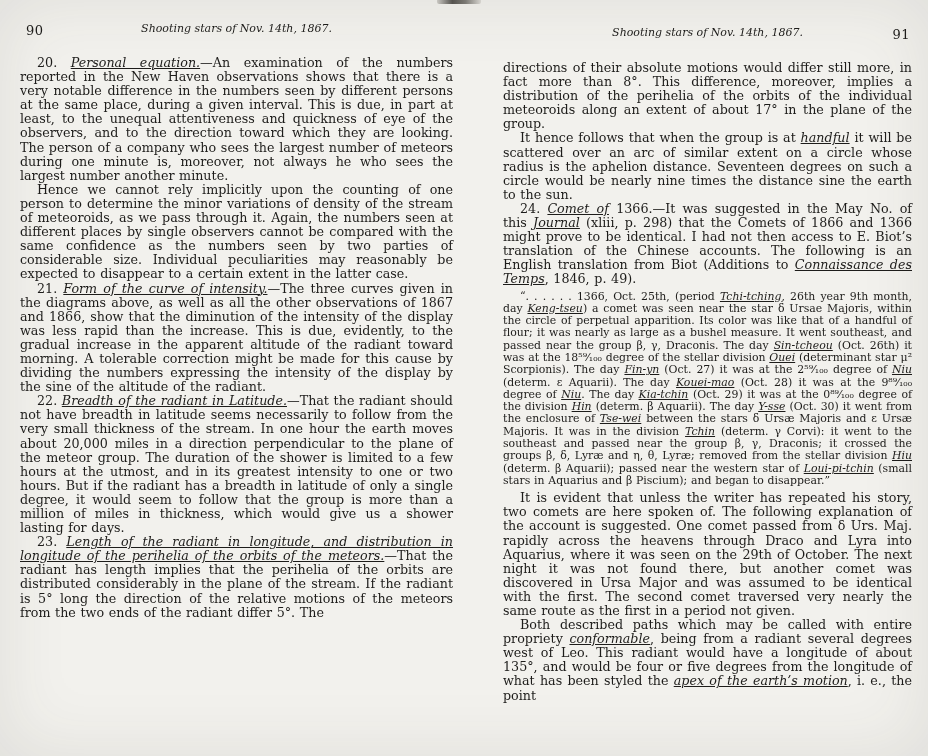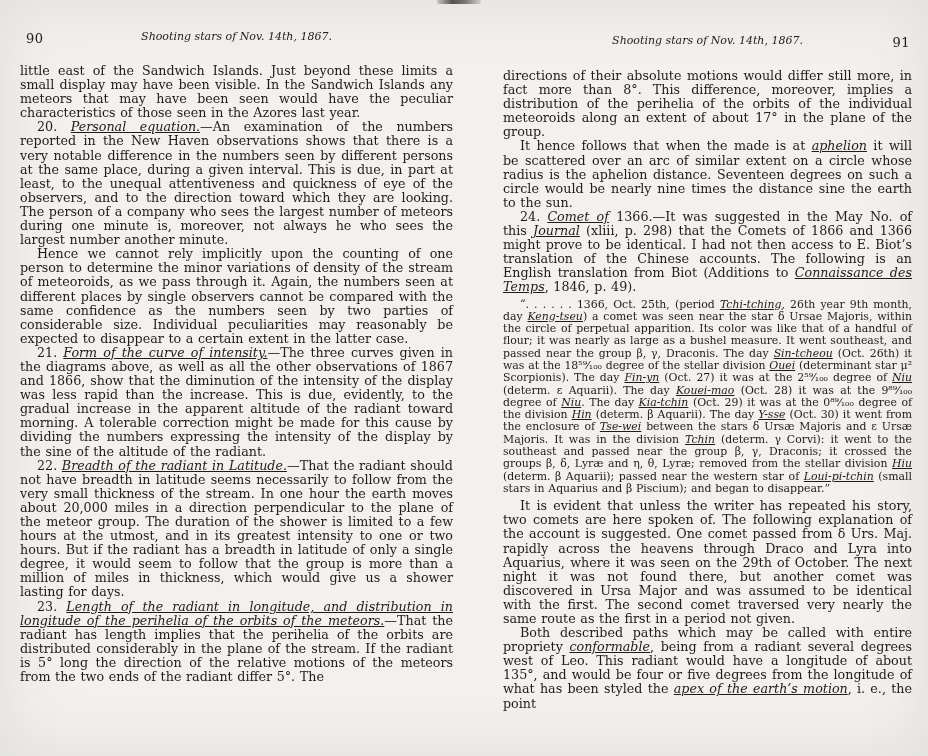--- a/index.html
+++ b/index.html
@@ -8,21 +8,21 @@
     background:#f2f1ed;
     font-family:"DejaVu Serif", "Liberation Serif", serif;
     color:#1d1c1a;
     position:relative;
     overflow:hidden;
   }
   .scan {
     position:absolute; inset:0;
     box-shadow: inset 0 0 70px rgba(60,55,45,0.10);
   }
-  .page { position:absolute; top:8px; }
+  .page { position:absolute; top:0; }
   .page-left  { left:20px;  width:433px; }
   .page-right { left:503px; width:409px; }
 
   .page-header {
     position:relative;
     padding-top:23px;
     height:18px;
     margin-bottom:15px;
   }
   .page-number {
@@ -74,37 +74,36 @@
 <div class="scan">
 
   <div class="artifact-top"></div>
 
   <div class="page page-left">
     <div class="page-header">
       <span class="page-number left">90</span>
       <span class="running-title">Shooting stars of Nov. 14th, 1867.</span>
     </div>
     <div class="page-body">
-        <p class="para"><span>little east of the Sandwich Islands. Just beyond these limits a small display may have been visible. In the Sandwich Islands any meteors that may have been seen would have the peculiar characteristics of those seen in the Azores last year.</span></p>
         <p class="para indent"><span>20. </span><span class="it">Personal equation.</span><span>—An examination of the numbers reported in the New Haven observations shows that there is a very notable difference in the numbers seen by different persons at the same place, during a given interval. This is due, in part at least, to the unequal attentiveness and quickness of eye of the observers, and to the direction toward which they are looking. The person of a company who sees the largest number of meteors during one minute is, moreover, not always he who sees the largest number another minute.</span></p>
         <p class="para indent"><span>Hence we cannot rely implicitly upon the counting of one person to determine the minor variations of density of the stream of meteoroids, as we pass through it. Again, the numbers seen at different places by single observers cannot be compared with the same confidence as the numbers seen by two parties of considerable size. Individual peculiarities may reasonably be expected to disappear to a certain extent in the latter case.</span></p>
         <p class="para indent"><span>21. </span><span class="it">Form of the curve of intensity.</span><span>—The three curves given in the diagrams above, as well as all the other observations of 1867 and 1866, show that the diminution of the intensity of the display was less rapid than the increase. This is due, evidently, to the gradual increase in the apparent altitude of the radiant toward morning. A tolerable correction might be made for this cause by dividing the numbers expressing the intensity of the display by the sine of the altitude of the radiant.</span></p>
         <p class="para indent"><span>22. </span><span class="it">Breadth of the radiant in Latitude.</span><span>—That the radiant should not have breadth in latitude seems necessarily to follow from the very small thickness of the stream. In one hour the earth moves about 20,000 miles in a direction perpendicular to the plane of the meteor group. The duration of the shower is limited to a few hours at the utmost, and in its greatest intensity to one or two hours. But if the radiant has a breadth in latitude of only a single degree, it would seem to follow that the group is more than a million of miles in thickness, which would give us a shower lasting for days.</span></p>
         <p class="para indent"><span>23. </span><span class="it">Length of the radiant in longitude, and distribution in longitude of the perihelia of the orbits of the meteors.</span><span>—That the radiant has length implies that the perihelia of the orbits are distributed considerably in the plane of the stream. If the radiant is 5° long the direction of the relative motions of the meteors from the two ends of the radiant differ 5°. The</span></p>
       </div>
   </div>
 
   <div class="page page-right">
     <div class="page-header">
       <span class="running-title">Shooting stars of Nov. 14th, 1867.</span>
       <span class="page-number right">91</span>
     </div>
     <div class="page-body">
         <p class="para"><span>directions of their absolute motions would differ still more, in fact more than 8°. This difference, moreover, implies a distribution of the perihelia of the orbits of the individual meteoroids along an extent of about 17° in the plane of the group.</span></p>
-        <p class="para indent"><span>It hence follows that when the made is at </span><span class="it">aphelion</span><span> it will be scattered over an arc of similar extent on a circle whose radius is the aphelion distance. Seventeen degrees on such a circle would be nearly nine times the distance sine the earth to the sun.</span></p>
+        <p class="para indent"><span>It hence follows that when the group is at </span><span class="it">handful</span><span> it will be scattered over an arc of similar extent on a circle whose radius is the aphelion distance. Seventeen degrees on such a circle would be nearly nine times the distance sine the earth to the sun.</span></p>
         <p class="para indent"><span>24. </span><span class="it">Comet of</span><span> 1366.—It was suggested in the May No. of this </span><span class="it">Journal</span><span> (xliii, p. 298) that the Comets of 1866 and 1366 might prove to be identical. I had not then access to E. Biot’s translation of the Chinese accounts. The following is an English translation from Biot (Additions to </span><span class="it">Connaissance des Temps</span><span>, 1846, p. 49).</span></p>
         <p class="para indent small"><span>“. . . . . . 1366, Oct. 25th, (period </span><span class="it">Tchi-tching</span><span>, 26th year 9th month, day </span><span class="it">Keng-tseu</span><span>) a comet was seen near the star δ Ursae Majoris, within the circle of perpetual apparition. Its color was like that of a handful of flour; it was nearly as large as a bushel measure. It went southeast, and passed near the group β, γ, Draconis. The day </span><span class="it">Sin-tcheou</span><span> (Oct. 26th) it was at the 18⁵⁹⁄₁₀₀ degree of the stellar division </span><span class="it">Ouei</span><span> (determinant star μ² Scorpionis). The day </span><span class="it">Fin-yn</span><span> (Oct. 27) it was at the 2⁵⁹⁄₁₀₀ degree of </span><span class="it">Niu</span><span> (determ. ε Aquarii). The day </span><span class="it">Kouei-mao</span><span> (Oct. 28) it was at the 9⁸⁹⁄₁₀₀ degree of </span><span class="it">Niu</span><span>. The day </span><span class="it">Kia-tchin</span><span> (Oct. 29) it was at the 0⁸⁹⁄₁₀₀ degree of the division </span><span class="it">Hin</span><span> (determ. β Aquarii). The day </span><span class="it">Y-sse</span><span> (Oct. 30) it went from the enclosure of </span><span class="it">Tse-wei</span><span> between the stars δ Ursæ Majoris and ε Ursæ Majoris. It was in the division </span><span class="it">Tchin</span><span> (determ. γ Corvi): it went to the southeast and passed near the group β, γ, Draconis; it crossed the groups β, δ, Lyræ and η, θ, Lyræ; removed from the stellar division </span><span class="it">Hiu</span><span> (determ. β Aquarii); passed near the western star of </span><span class="it">Loui-pi-tchin</span><span> (small stars in Aquarius and β Piscium); and began to disappear.”</span></p>
         <p class="para indent"><span>It is evident that unless the writer has repeated his story, two comets are here spoken of. The following explanation of the account is suggested. One comet passed from δ Urs. Maj. rapidly across the heavens through Draco and Lyra into Aquarius, where it was seen on the 29th of October. The next night it was not found there, but another comet was discovered in Ursa Major and was assumed to be identical with the first. The second comet traversed very nearly the same route as the first in a period not given.</span></p>
         <p class="para indent"><span>Both described paths which may be called with entire propriety </span><span class="it">conformable</span><span>, being from a radiant several degrees west of Leo. This radiant would have a longitude of about 135°, and would be four or five degrees from the longitude of what has been styled the </span><span class="it">apex of the earth’s motion</span><span>, i. e., the point</span></p>
       </div>
   </div>
 
 </div>
 
 </body></html>

